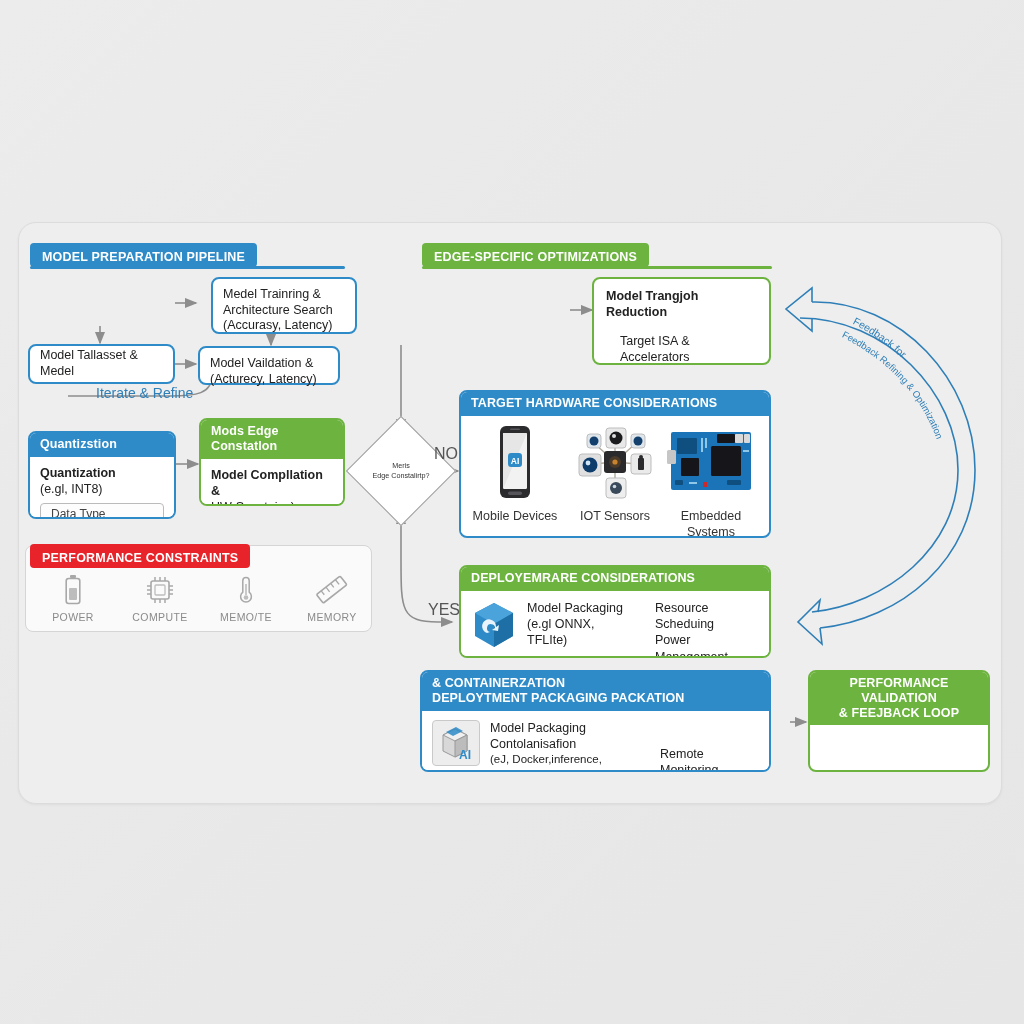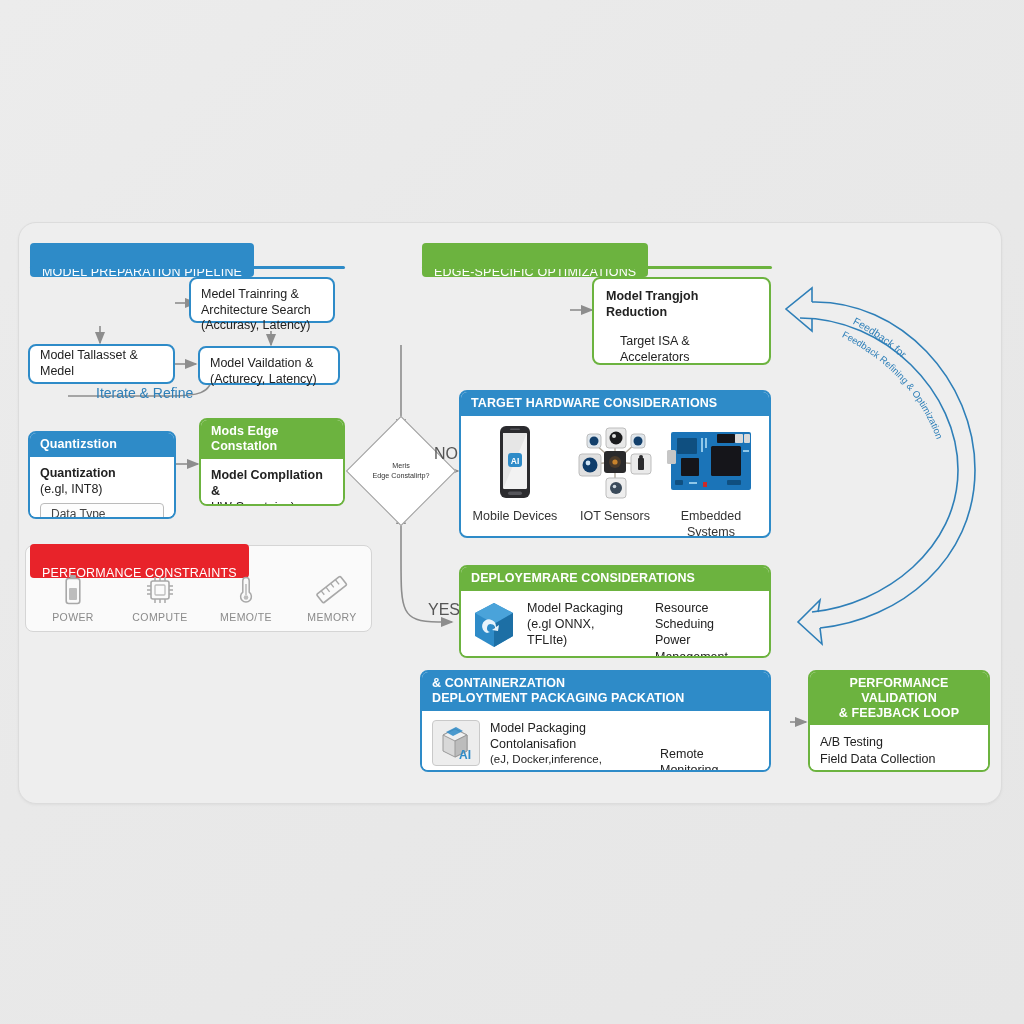--- a/index.html
+++ b/index.html
@@ -26,24 +26,24 @@
     border: 1px solid #dcdcdc;
     border-radius: 18px;
     box-shadow: 0 1px 3px rgba(0,0,0,0.05);
   }
 
   
   .sec-header {
     position: absolute;
     height: 24px;
     line-height: 24px;
-    padding: 17px 12px;
+    padding: 2px 12px;
     color: #ffffff;
     font-size: 12.5px;
-    font-weight: normal;
+    font-weight: bold;
     letter-spacing: 0.2px;
     border-radius: 4px;
     white-space: nowrap;
     box-sizing: border-box;
   }
   .sec-rule {
     position: absolute;
     height: 3px;
     border-radius: 2px;
   }
@@ -227,21 +227,21 @@
     <path id="fbArcInner" d="M 838,335 C 900,365 938,415 946,478" fill="none"></path>
     <text font-family="Liberation Sans, sans-serif" font-size="10.5" fill="#2e7fb8">
       <textPath href="#fbArcOuter" startOffset="4%" id="fb-outer">Feedback for</textPath>
     </text>
     <text font-family="Liberation Sans, sans-serif" font-size="9.5" fill="#2e7fb8">
       <textPath href="#fbArcInner" startOffset="2%" id="fb-inner">Feedback Refining &amp; Optimization</textPath>
     </text>
   </svg>
 
 
-  <div class="pbox" style="left:189px; top:277px; width:146px; height:46px;">
+  <div class="pbox" style="left:211px; top:277px; width:146px; height:57px;">
     <div>Medel Trainring &amp;</div>
     <div>Architecture Search</div>
     <div>(Accurasy, Latency)</div>
   </div>
 
   <div class="pbox" style="left:28px; top:344px; width:147px; height:40px; display:flex; align-items:center;">
     <span>Model Tallasset &amp; Medel</span>
   </div>
 
   <div class="pbox" style="left:198px; top:346px; width:142px; height:39px;">
@@ -463,25 +463,20 @@
         <div>Remote Monitoring</div>
       </div>
     </div>
   </div>
 
   <div class="panel green" style="left:808px; top:670px; width:182px; height:102px;">
     <div class="panel-head green-bg" style="text-align:center;">
       <div>PERFORMANCE VALIDATION</div>
       <div>&amp; FEEJBACK LOOP</div>
     </div>
-    <div class="panel-body" style="padding-top:9px;">
-      <div>A/B Testing</div>
-      <div>Field Data Collection</div>
-      <div>Accuracy/Latency Benchmrarks</div>
-    </div>
   </div>
 
   <div id="diamond">
     <div class="shape"></div>
     <div class="txt">
       <span>Meris</span>
       <span>Edge Constalirtp?</span>
     </div>
   </div>
   <div class="flow-label" style="left:434px; top:445px;">NO</div>

